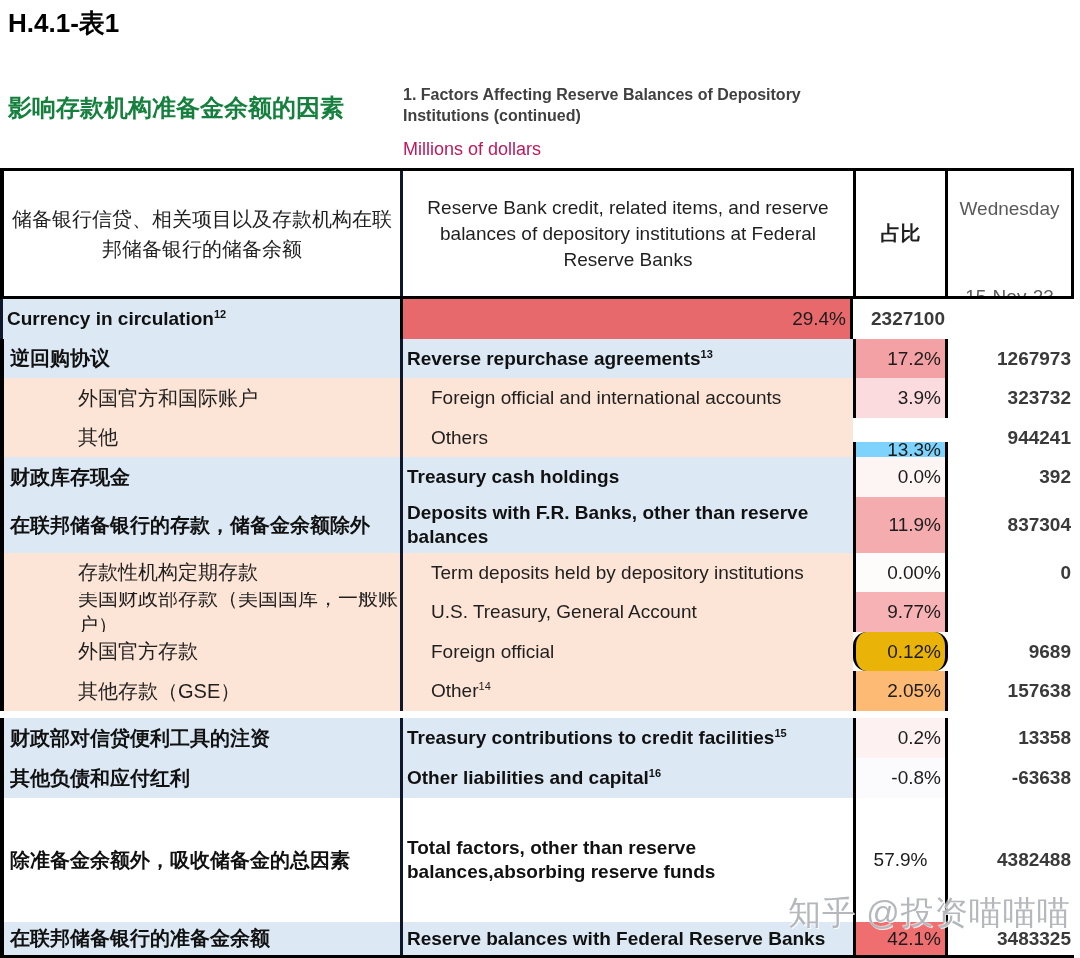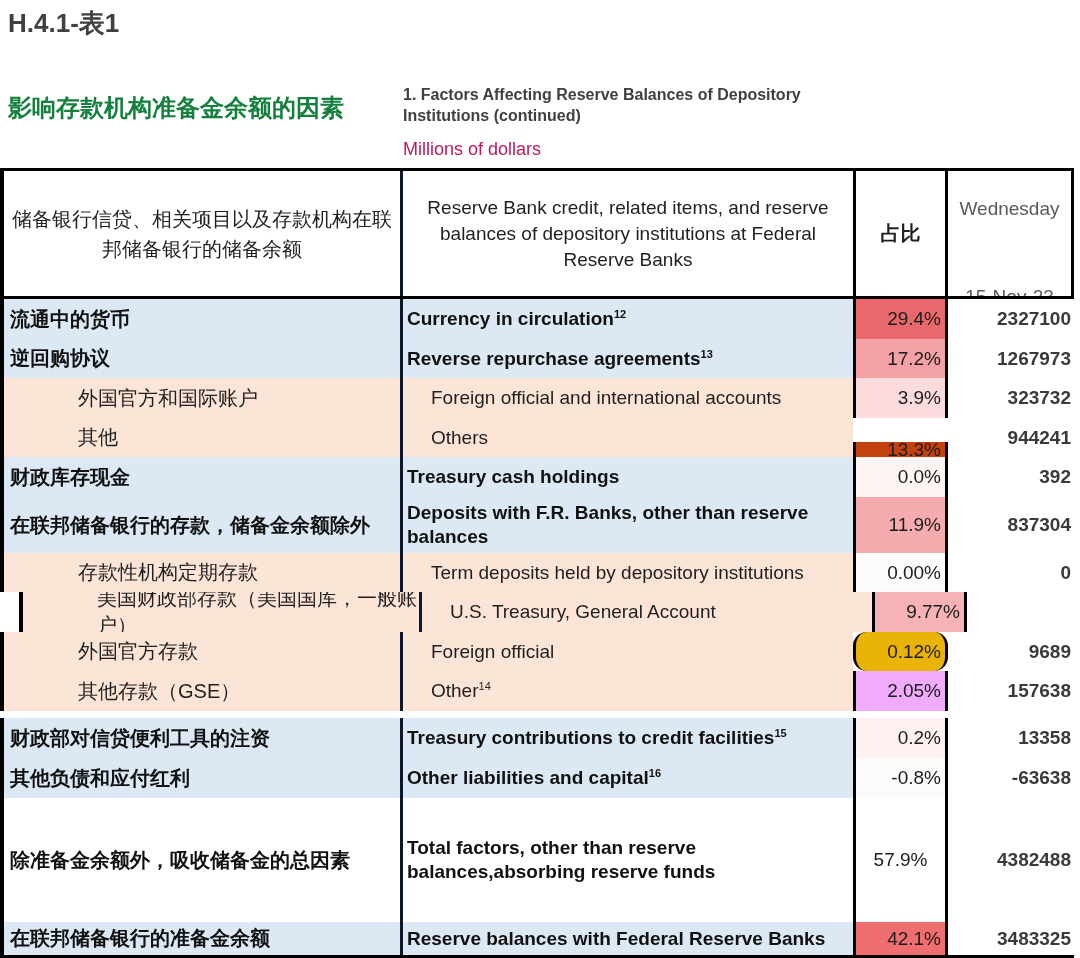--- a/index.html
+++ b/index.html
@@ -1,20 +1,20 @@
 <!DOCTYPE html>
 <html><head>
 <meta charset="utf-8">
 <style>
   html,body{margin:0;padding:0;background:#fff;}
   .page{
     position:relative;width:1080px;height:958px;overflow:hidden;background:#fff;
     font-family:"Liberation Sans","DejaVu Sans",sans-serif;color:#1f1f1f;
   }
-  .title1{position:absolute;left:8px;top:6px;font-size:26px;font-weight:700;color:#404040;}
+  .title1{position:absolute;left:8px;top:6px;font-size:26px;font-weight:700;color:#000000;}
   .title-zh{position:absolute;left:8px;top:92px;font-size:24px;font-weight:700;color:#15803d;}
   .title-en{position:absolute;left:403px;top:84px;width:465px;font-size:16px;font-weight:700;color:#404040;line-height:21px;}
   .units{position:absolute;left:403px;top:139px;font-size:18px;color:#be185d;}
 
   .tbl{position:absolute;left:0;top:168px;width:1074px;border-top:3px solid #000;border-bottom:5px solid #000;}
   .row{display:grid;grid-template-columns:400px 453px 95px 126px;}
   .c{box-sizing:border-box;display:flex;align-items:center;background:#fff;overflow:hidden;}
   .c1{border-left:4px solid #000;padding-left:6px;}
   .c2{border-left:3px solid #0f172a;padding-left:4px;}
   .c3{border-left:3px solid #000;border-right:3px solid #000;justify-content:flex-end;padding-right:4px;}
@@ -63,23 +63,20 @@
       <div class="c c1">储备银行信贷、相关项目以及存款机构在联邦储备银行的储备余额</div>
       <div class="c c2">Reserve Bank credit, related items, and reserve balances of depository institutions at Federal Reserve Banks</div>
       <div class="c c3">占比</div>
       <div class="c c4">
         <span>Wednesday</span>
         <span>15-Nov-23</span>
       </div>
     </div>
     <div id="rows-host">
         <div class="row band-blue lvl-main" style="height: 40px;">
-          <div class="c c1">
-            <span class="zh">流通中的货币</span>
-          </div>
           <div class="c c2">
             <span class="en">Currency in circulation<sup>12</sup></span>
           </div>
           <div class="c c3" style="background: rgb(232, 105, 107);">
             <span class="pct">29.4%</span>
           </div>
           <div class="c c4">
             <span class="val">2327100</span>
           </div>
         </div>
@@ -111,21 +108,21 @@
             <span class="val">323732</span>
           </div>
         </div>
         <div class="row band-peach lvl-sub" style="height: 39px;">
           <div class="c c1">
             <span class="zh">其他</span>
           </div>
           <div class="c c2">
             <span class="en">Others</span>
           </div>
-          <div class="c c3" style="background: #c2410c; margin-top: 24px;">
+          <div class="c c3" style="background: #7dd3fc; margin-top: 24px;">
             <span class="pct">13.3%</span>
           </div>
           <div class="c c4">
             <span class="val">944241</span>
           </div>
         </div>
         <div class="row band-blue lvl-main" style="height: 40px;">
           <div class="c c1">
             <span class="zh">财政库存现金</span>
           </div>
@@ -160,21 +157,21 @@
           <div class="c c2">
             <span class="en">Term deposits held by depository institutions</span>
           </div>
           <div class="c c3" style="background: rgb(254, 251, 251);">
             <span class="pct">0.00%</span>
           </div>
           <div class="c c4">
             <span class="val">0</span>
           </div>
         </div>
-        <div class="row band-peach lvl-sub" style="height: 40px; padding-left: 19px;">
+        <div class="row band-peach lvl-sub" style="height: 40px;">
           <div class="c c1">
             <span class="zh">美国财政部存款（美国国库，一般账户）</span>
           </div>
           <div class="c c2">
             <span class="en">U.S. Treasury, General Account</span>
           </div>
           <div class="c c3" style="background: rgb(246, 178, 180);">
             <span class="pct">9.77%</span>
           </div>
         </div>
@@ -192,21 +189,21 @@
             <span class="val">9689</span>
           </div>
         </div>
         <div class="row band-peach lvl-sub" style="height: 40px;">
           <div class="c c1">
             <span class="zh">其他存款（GSE）</span>
           </div>
           <div class="c c2">
             <span class="en">Other<sup>14</sup></span>
           </div>
-          <div class="c c3" style="background: #f0abfc;">
+          <div class="c c3" style="background: #fdba74;">
             <span class="pct">2.05%</span>
           </div>
           <div class="c c4">
             <span class="val">157638</span>
           </div>
         </div>
         <div class="row band-blue lvl-main" style="height: 40px; margin-top: 7px;">
           <div class="c c1">
             <span class="zh">财政部对信贷便利工具的注资</span>
           </div>
@@ -258,13 +255,14 @@
           <div class="c c3" style="background: rgb(239, 110, 111);">
             <span class="pct">42.1%</span>
           </div>
           <div class="c c4">
             <span class="val">3483325</span>
           </div>
         </div>
       </div>
   </div>
 
+  <div class="watermark">知乎 @投资喵喵喵</div>
 </div>
 
 </body></html>

